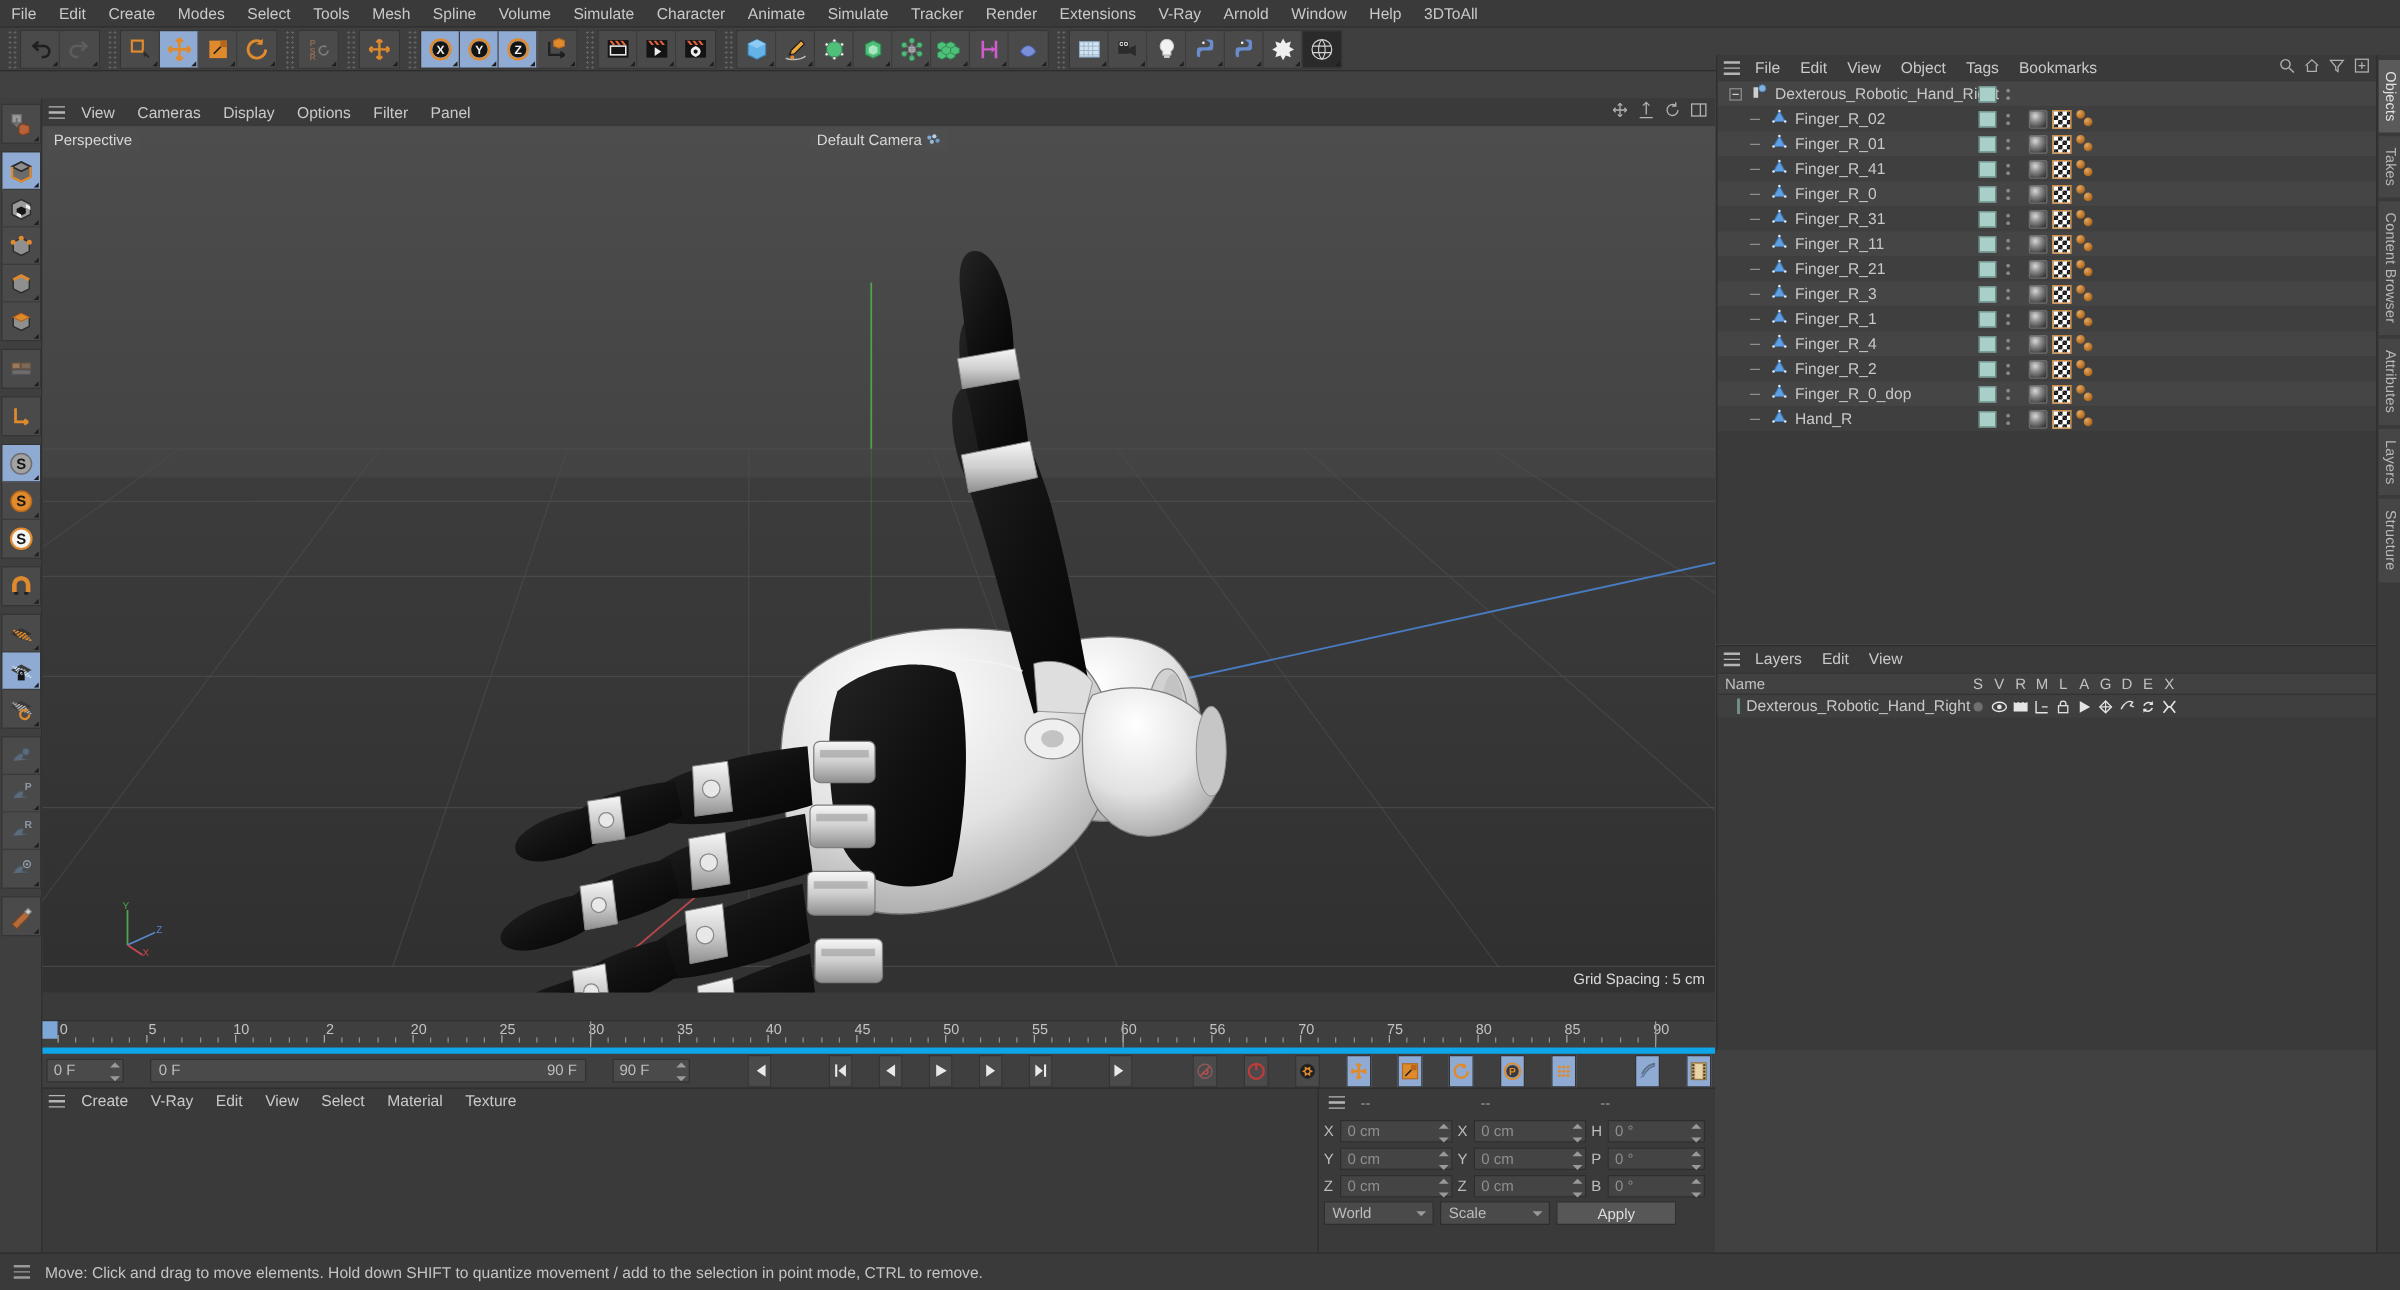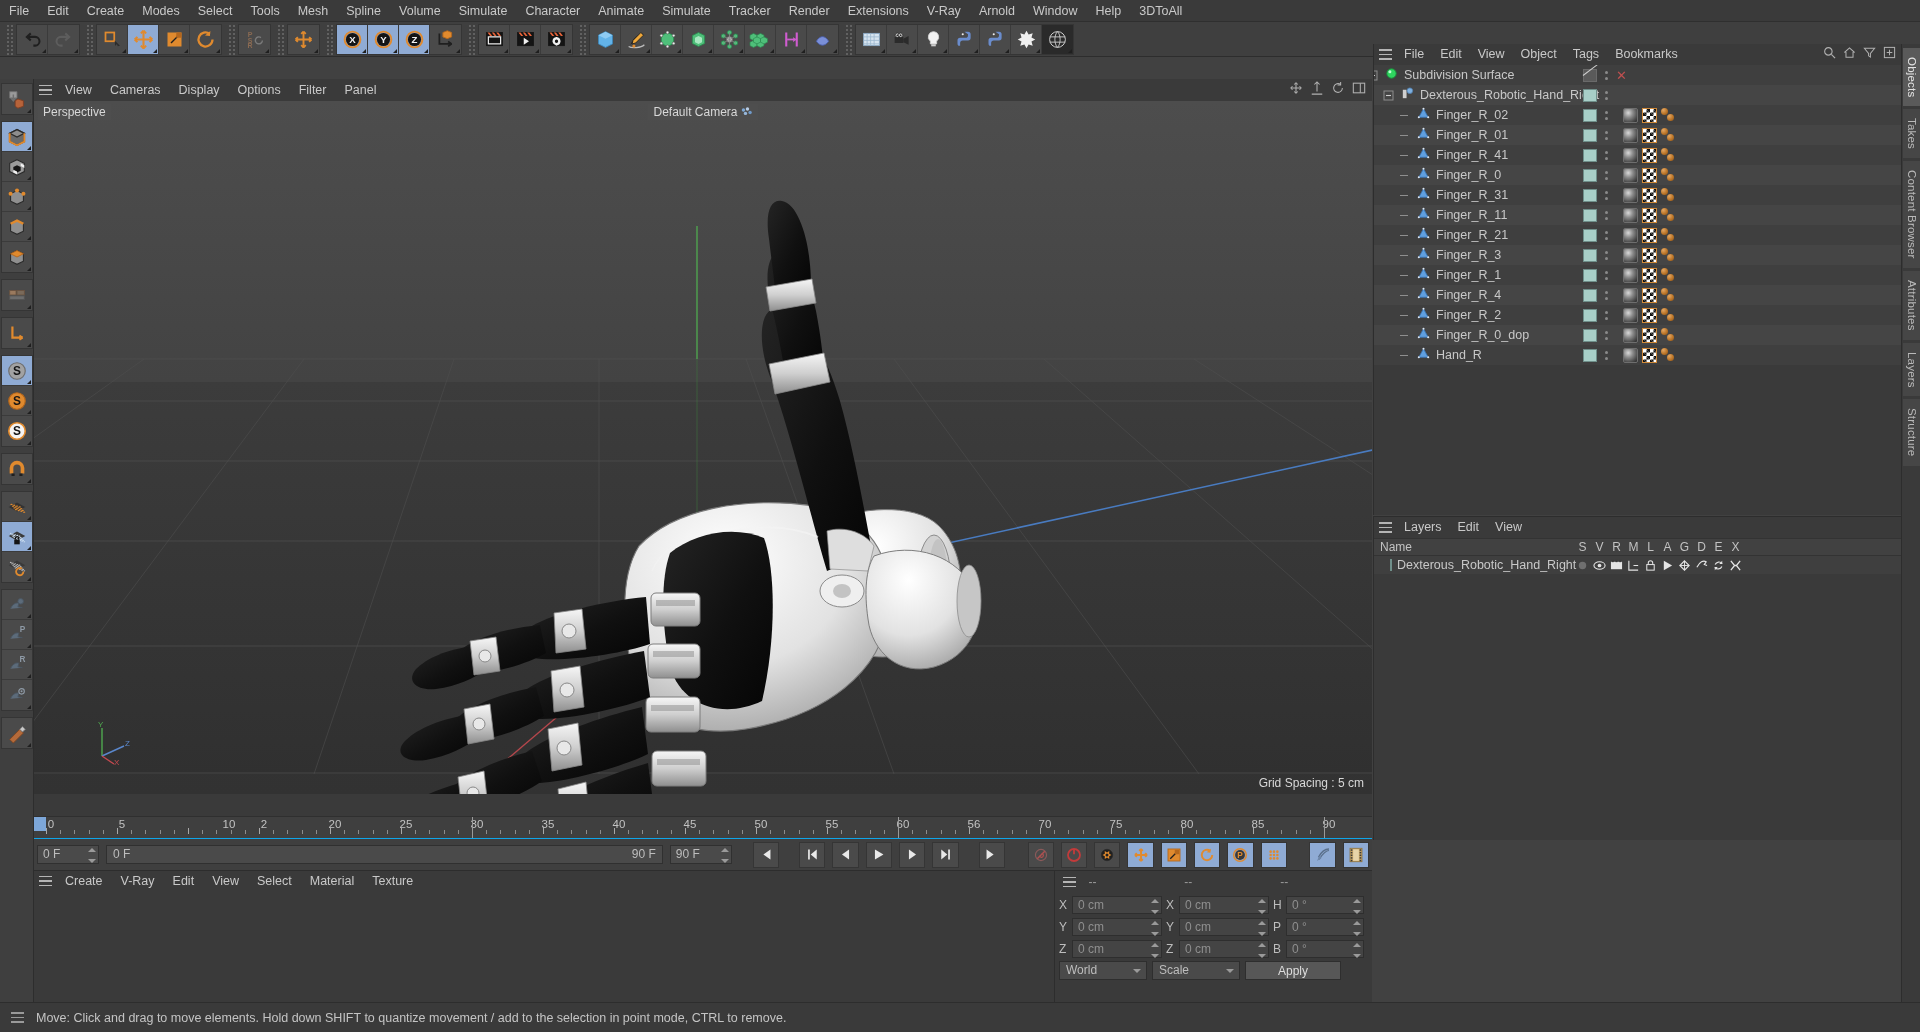--- a/index.html
+++ b/index.html
@@ -112,21 +112,21 @@
   
   .tlwrap{ position:absolute; left:34px; width:1338px; bottom:194px; height:22px; background:#3a3a3a;}
   .ruler{ position:relative; width:100%; height:22px; background:#3f3f3f; border-top:1px solid #2f2f2f;}
   .ruler .tk{ position:absolute; top:13px; width:1px; height:4px; background:#8d8d8d;}
   .ruler .tkM{ position:absolute; top:11px; width:1px; height:6px; background:#a8a8a8;}
   .ruler .lb{ position:absolute; top:1px; font-size:11.5px; color:#c2c2c2; transform:translateX(-50%);}
   .ruler .playhead{ position:absolute; top:0; width:1px; height:22px; background:#9a9a9a;}
   .ruler .curf{ position:absolute; top:0; left:0; width:12px; height:14px; background:#7da7d9;}
 
   .tbar{ position:absolute; left:34px; width:1338px; bottom:162px; height:32px; background:#3f3f3f;
-    display:flex; align-items:center; border-top:1px solid #0ea5e9; gap:7px; padding:0 3px;}
+    display:flex; align-items:center; border-top:5px solid #0ea5e9; gap:21px; padding:0 3px;}
   .numfield{ background:#4a4a4a; border:1px solid #303030; height:19px; font-size:12px;
     color:#bdbdbd; padding:0 14px 0 5px; line-height:17px; position:relative; min-width:62px;}
   .spin{ position:absolute; right:2px; top:2px; width:8px; height:15px; display:flex;flex-direction:column;justify-content:space-between;}
   .spin i{display:block;width:0;height:0;border-left:4px solid transparent;border-right:4px solid transparent;}
   .spin i.u{border-bottom:4px solid #9a9a9a;}
   .spin i.d{border-top:4px solid #9a9a9a;}
   .tfield{ background:#4a4a4a; border:1px solid #303030; height:19px; font-size:12px; color:#bdbdbd;
     padding:0 6px; line-height:17px; display:flex; align-items:center; justify-content:space-between;}
   .pbtn{ width:30px;height:26px;background:#4a4a4a;border:1px solid #353535;display:flex;align-items:center;justify-content:center;}
   .pbtn.on{ background:#8fabd4;}
@@ -985,21 +985,21 @@
         <div class="tk" style="left: 40.4px;"></div>
         <div class="tk" style="left: 54.6px;"></div>
         <div class="tk" style="left: 68.8px;"></div>
         <div class="tkM" style="left: 83px;"></div>
         <div class="lb" style="left: 88px;">5</div>
         <div class="tk" style="left: 97.2px;"></div>
         <div class="tk" style="left: 111.4px;"></div>
         <div class="tk" style="left: 125.6px;"></div>
         <div class="tk" style="left: 139.8px;"></div>
         <div class="tkM" style="left: 154px;"></div>
-        <div class="lb" style="left: 159px; margin-left: 36px;">10</div>
+        <div class="lb" style="left: 159px;">10</div>
         <div class="tk" style="left: 168.2px;"></div>
         <div class="tk" style="left: 182.4px;"></div>
         <div class="tk" style="left: 196.6px;"></div>
         <div class="tk" style="left: 210.8px;"></div>
         <div class="tkM" style="left: 225px;"></div>
         <div class="lb" style="left: 230px;">2</div>
         <div class="tk" style="left: 239.2px;"></div>
         <div class="tk" style="left: 253.4px;"></div>
         <div class="tk" style="left: 267.6px;"></div>
         <div class="tk" style="left: 281.8px;"></div>
@@ -1359,41 +1359,20 @@
         <span>
           <svg width="13" height="13" viewBox="0 0 14 14">
               <rect x="1.5" y="1.5" width="11" height="11" fill="none" stroke="#b0b0b0" stroke-width="1.1"></rect>
               <line x1="7" y1="4" x2="7" y2="10" stroke="#b0b0b0" stroke-width="1.1"></line>
               <line x1="4" y1="7" x2="10" y2="7" stroke="#b0b0b0" stroke-width="1.1"></line>
             </svg>
         </span>
       </div>
     </div>
     <div class="om-list" id="omlist">
-        <div class="orow a">
-          <div class="tree" style="width: 10px;">
-            <svg width="16" height="20" viewBox="0 0 16 20">
-              <rect x="2" y="6" width="9" height="9" fill="none" stroke="#8e8e8e" stroke-width="1"></rect>
-              <line x1="4" y1="10.5" x2="9" y2="10.5" stroke="#cfcfcf" stroke-width="1.1"></line>
-            </svg>
-          </div>
-          <span><svg width="15" height="15" viewBox="0 0 16 16">
-              <circle cx="8" cy="8" r="5" fill="#2fd45f" stroke="#1a8f3c" stroke-width="1"></circle>
-              <circle cx="6.3" cy="6.2" r="1.6" fill="#bdffd4"></circle>
-            </svg></span>
-          <span class="nm">Subdivision Surface</span>
-          <div style="position: absolute; left: 209px; top: 0px; height: 20px; display: flex; align-items: center;">
-            <div class="swatch diag"></div>
-            <div class="dots">
-              <i></i>
-              <i></i>
-            </div>
-            <span style="color: rgb(192, 80, 80); font-size: 13px; margin-left: 5px; line-height: 1;">✕</span>
-          </div>
-        </div>
         <div class="orow b">
           <div class="tree" style="width: 26px;">
             <svg width="16" height="20" viewBox="0 0 16 20">
               <rect x="2" y="6" width="9" height="9" fill="none" stroke="#8e8e8e" stroke-width="1"></rect>
               <line x1="4" y1="10.5" x2="9" y2="10.5" stroke="#cfcfcf" stroke-width="1.1"></line>
             </svg>
           </div>
           <span><svg width="15" height="15" viewBox="0 0 16 16">
               <path d="M3 4h4v9H3z" fill="#cfcfcf"></path>
               <circle cx="10.5" cy="5" r="3" fill="#7fb0e0" stroke="#4d7fb0" stroke-width="0.8"></circle>

